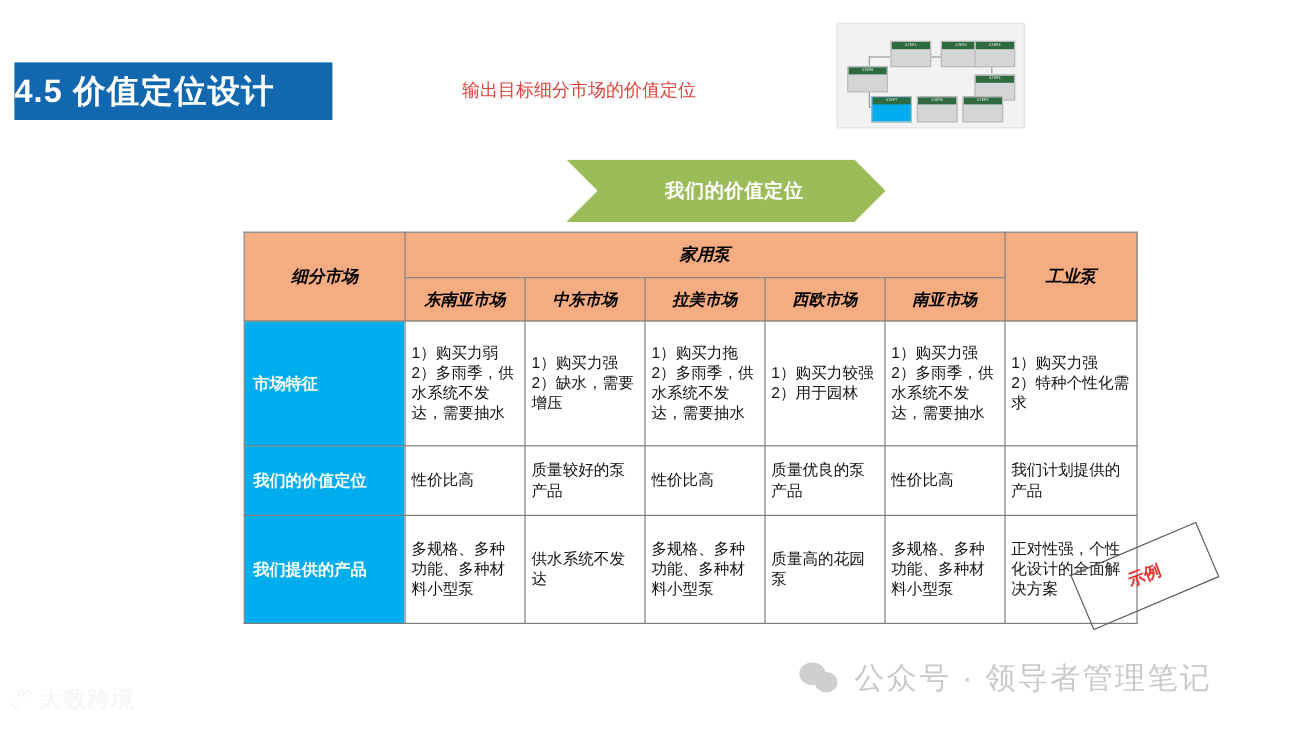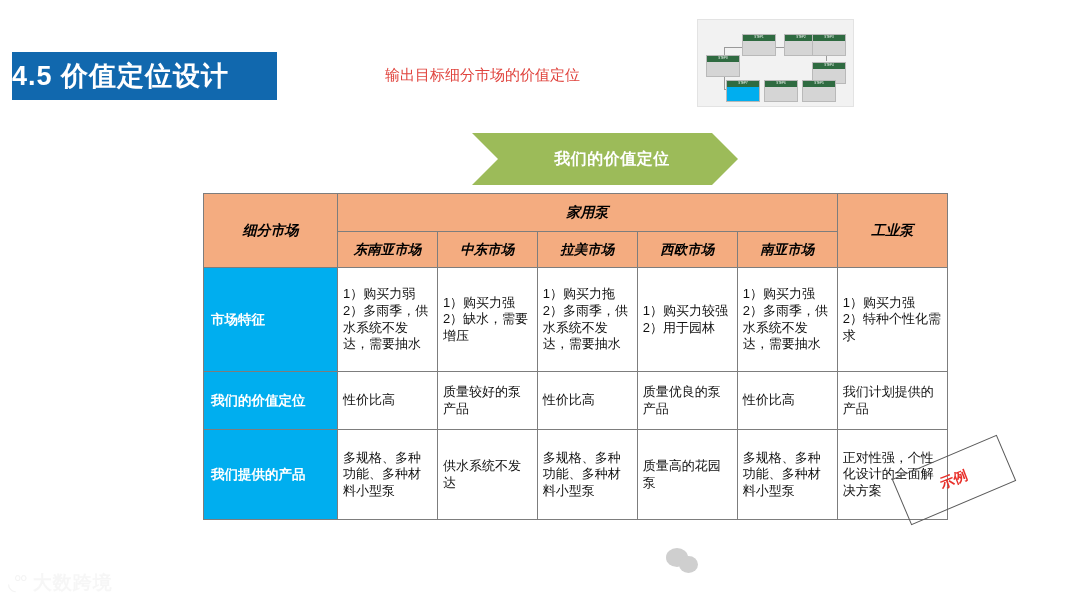--- a/index.html
+++ b/index.html
@@ -348,13 +348,14 @@
 <div id="brand-watermark">
   <span class="wm-mark">◟°°</span>
   <span class="wm-text">大数跨境</span>
 </div>
 
 <div id="wechat-watermark">
   <span class="wc-icon">
     <span class="b1"></span>
       <span class="b2"></span>
   </span>
+  <span class="wc-text">公众号 · 领导者管理笔记</span>
 </div>
 
 </body></html>

